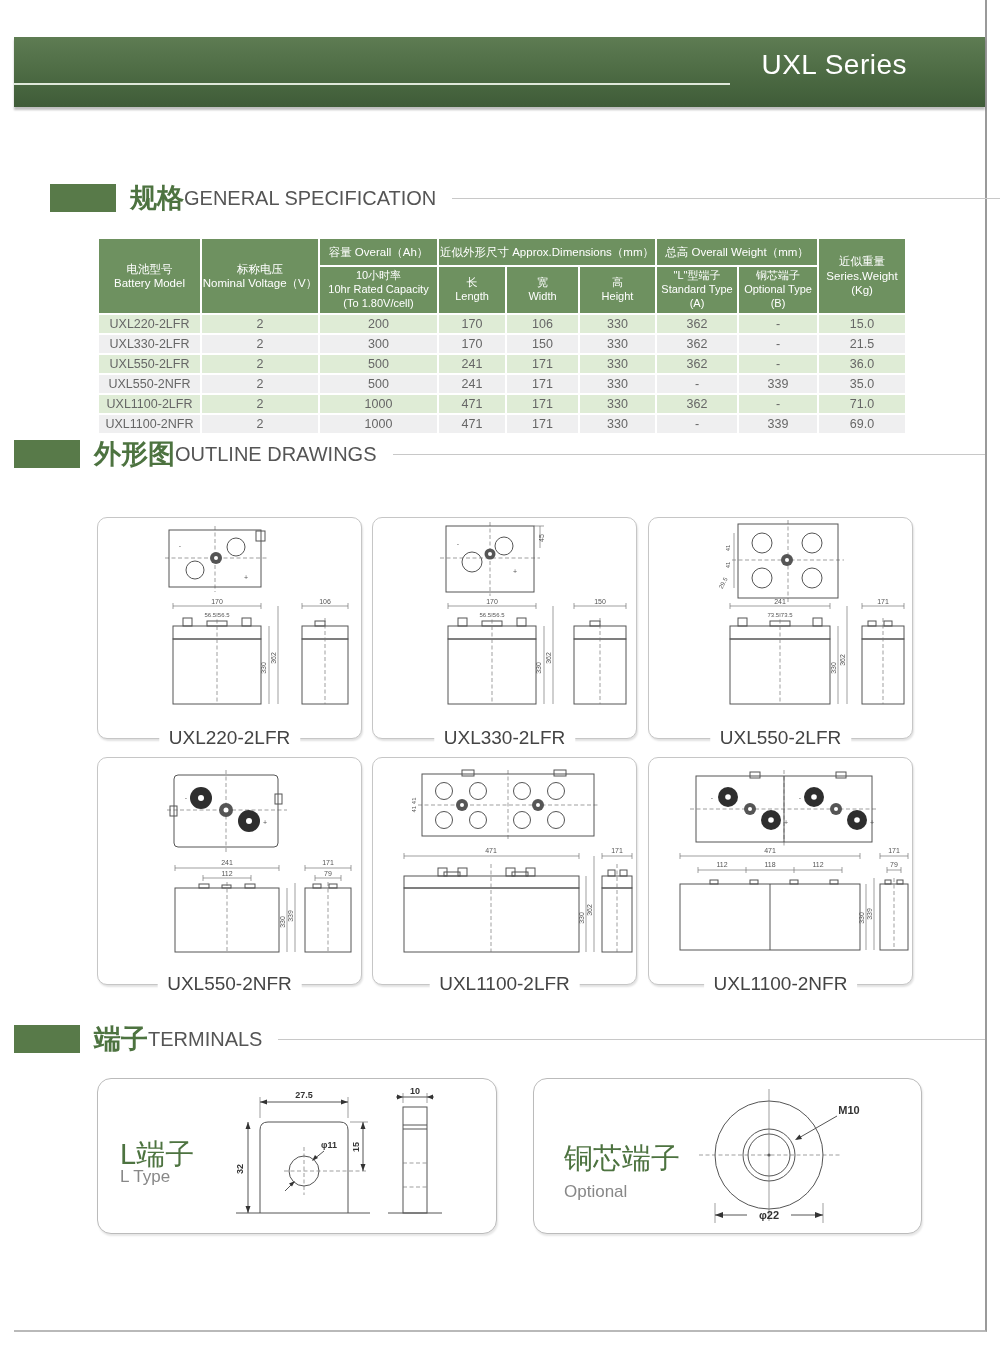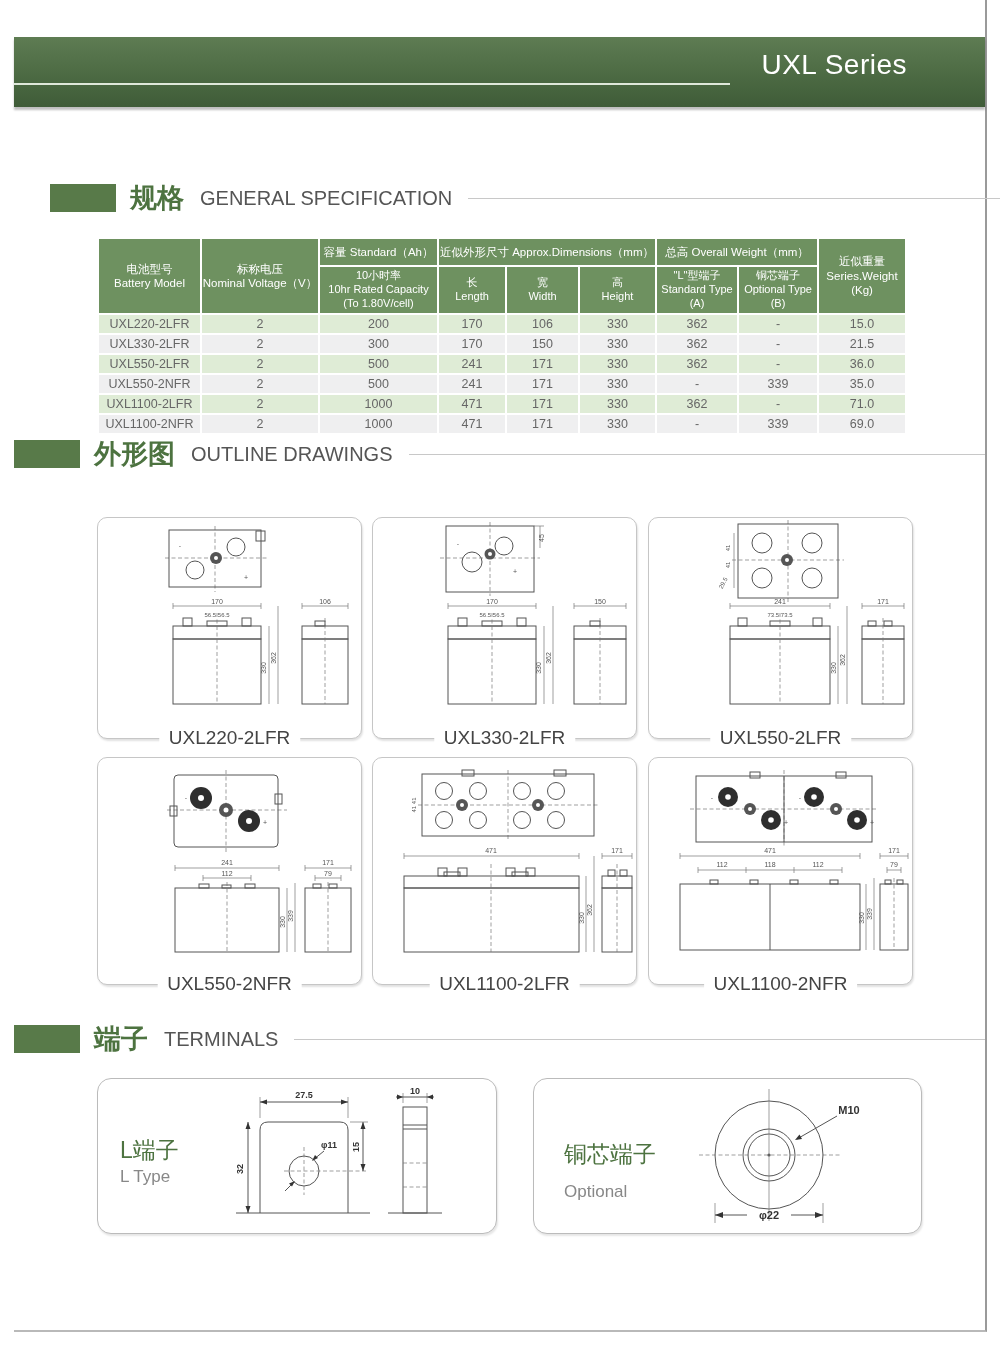--- a/index.html
+++ b/index.html
@@ -13,21 +13,21 @@
   
   .banner{position:absolute;left:14px;top:37px;width:971px;height:70px;
     background:linear-gradient(to bottom,#5e7c53 0%,#4c6a43 55%,#3f5c38 100%);
     box-shadow:0 3px 2px rgba(0,0,0,.25);}
   .banner .hline{position:absolute;left:0;top:46px;width:716px;height:2px;background:#dfe8da;}
   .banner .title{position:absolute;right:78px;top:12px;font-size:28px;color:#fff;letter-spacing:.5px;}
   
   .sec-head{position:absolute;left:0;width:1000px;display:flex;align-items:center;height:30px;}
   .sec-bullet{width:66px;height:28px;background:#587a49;margin-left:14px;}
   .sec-cn{color:#4d7340;font-size:27px;font-weight:bold;margin-left:14px;white-space:nowrap;}
-  .sec-en{color:#555;font-size:20px;margin-left:16px;white-space:nowrap;}
+  .sec-en{color:#555;font-size:20px;margin-left:0;white-space:nowrap;}
   .sec-rule{flex:1;height:1px;background:#c8c8c8;margin-left:16px;margin-right:15px;}
   
   .spec-table{position:absolute;left:97px;top:237px;width:808px;border-collapse:collapse;table-layout:fixed;}
   .spec-table th,.spec-table td{border:2px solid #fff;text-align:center;vertical-align:middle;padding:1px 0;}
   .spec-table th{background:#6e9160;color:#fff;font-weight:normal;font-size:11.5px;line-height:1.25;}
   .spec-table th .l{display:block;}
   .spec-table tr.h1 th{height:24px;}
   .spec-table tr.h2 th{height:44px;font-size:11px;}
   .spec-table td{font-size:12.5px;color:#666;height:16px;}
   .spec-table tbody tr:nth-child(odd) td{background:#dfecd6;}
@@ -43,21 +43,21 @@
   svg .dash{stroke:#777;fill:none;stroke-width:.7;stroke-dasharray:4 2.5;}
   svg text{fill:#555;font-size:7px;text-anchor:middle;font-family:"Liberation Sans","DejaVu Sans",sans-serif;}
   svg .dk{fill:#2e2e2e;stroke:none;}
   svg .md{fill:#555;stroke:none;}
   svg .wt{fill:#fff;stroke:none;}
   svg .big{font-size:9px;font-weight:bold;fill:#333;}
   svg .arr{fill:#333;stroke:none;}
   
   .tcard{position:absolute;top:1078px;height:154px;border:1px solid #bbb;border-radius:14px;background:#fff;
     box-shadow:1px 2px 2px rgba(0,0,0,.10);}
-  .tcard .t-cn{position:absolute;color:#4d7340;font-size:23px;white-space:nowrap;}
+  .tcard .t-cn{position:absolute;color:#4d7340;font-size:29px;white-space:nowrap;}
   .tcard .t-en{position:absolute;color:#888;font-size:17px;white-space:nowrap;}
   .tcard svg{position:absolute;}
 </style>
 </head>
 <body>
 
 <div class="page-frame"></div>
 
 <div class="banner">
   <div class="hline"></div>
@@ -86,21 +86,21 @@
   <thead>
     <tr class="h1">
       <th rowspan="2">
         <span class="l">电池型号</span>
         <span class="l">Battery Model</span>
         </th>
       <th rowspan="2">
         <span class="l">标称电压</span>
         <span class="l">Nominal Voltage（V）</span>
         </th>
-      <th>容量  Standard（Ah）</th>
+      <th>容量  Overall（Ah）</th>
       <th colspan="3">近似外形尺寸  Approx.Dimensions（mm）</th>
       <th colspan="2">总高  Overall Weight（mm）</th>
       <th rowspan="2">
         <span class="l">近似重量</span>
         <span class="l">Series.Weight</span>
         <span class="l">(Kg)</span>
         </th>
     </tr>
     <tr class="h2">
       <th>

